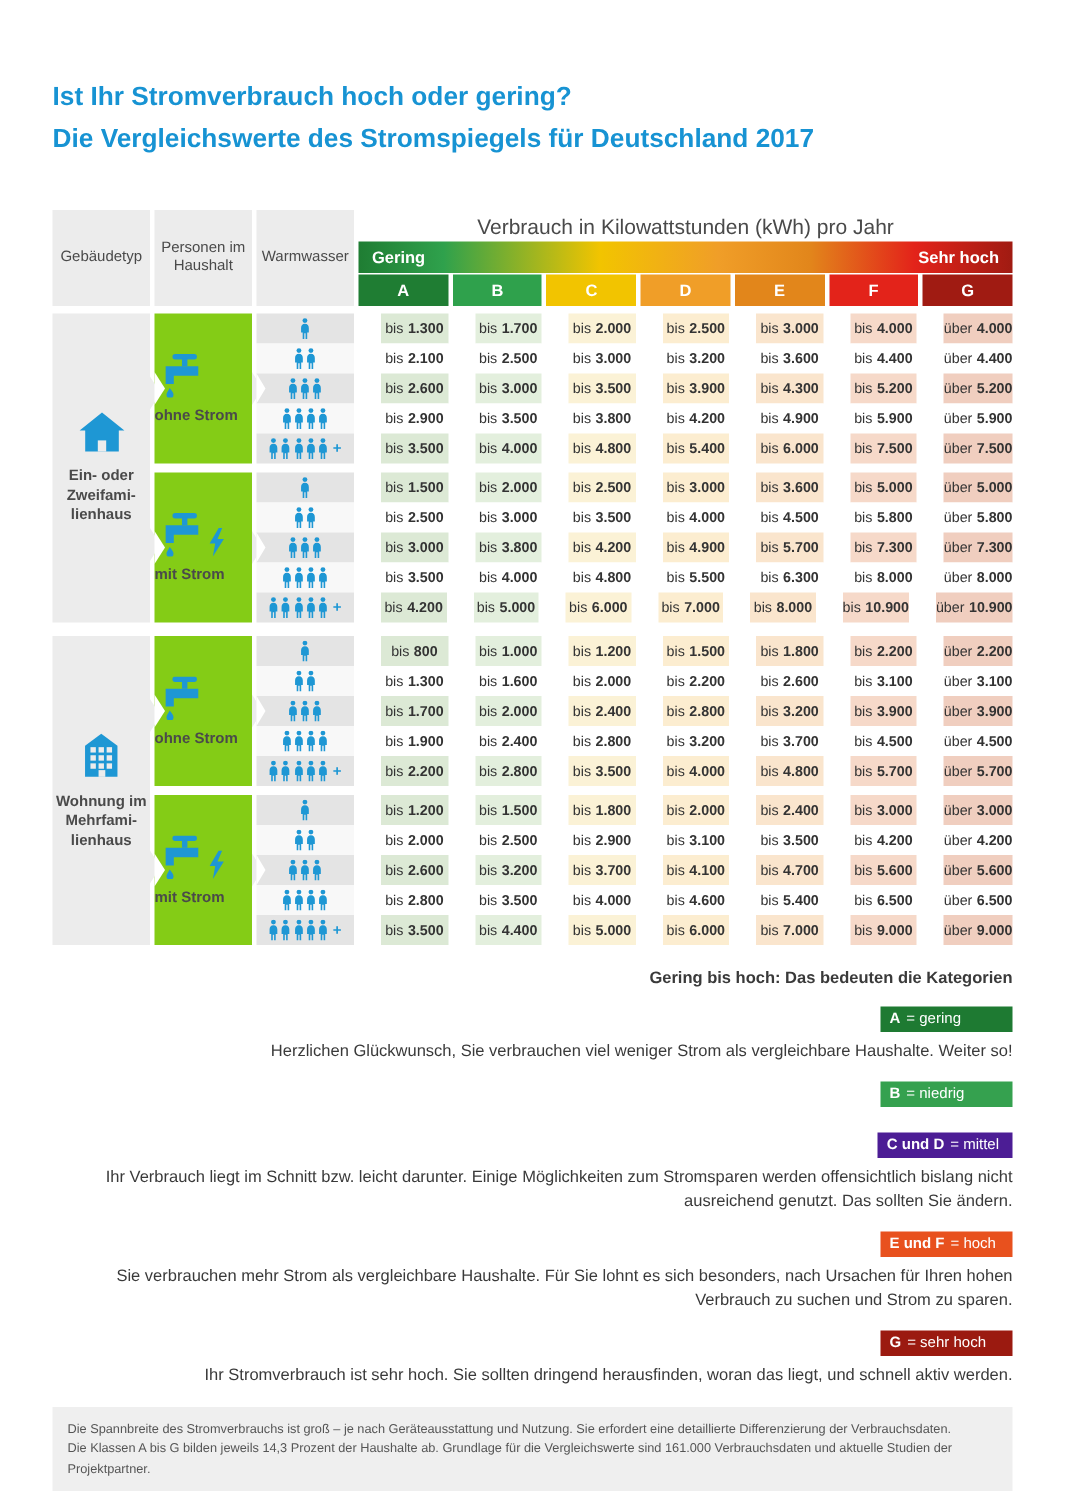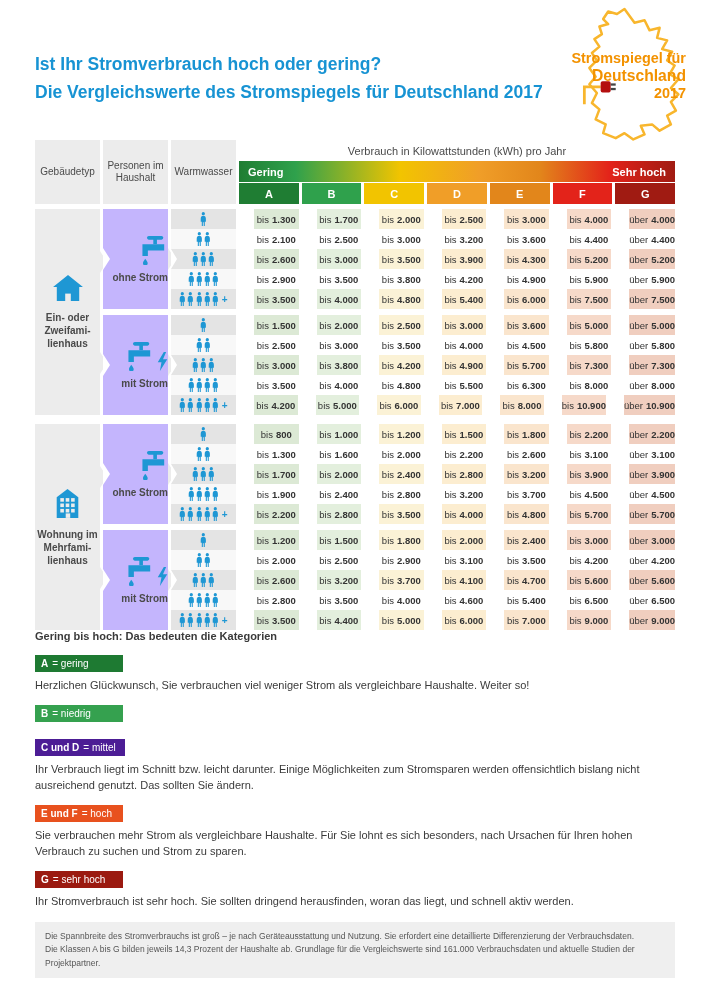--- a/index.html
+++ b/index.html
@@ -14,39 +14,39 @@
   .title-line{margin:0;font-size:17.5px;font-weight:bold;color:#1793d3;line-height:28px;}
   .logo{position:absolute;top:4px;right:16px;width:130px;height:148px;}
   .logo svg{display:block;}
   .logo text{font-family:"Liberation Sans","DejaVu Sans",sans-serif;font-weight:bold;fill:#f39200;}
 
   
   .thead{display:flex;gap:3px;margin-top:34px;}
   .hbox{width:65px;flex:0 0 65px;background:#ececec;display:flex;align-items:center;justify-content:center;
         text-align:center;font-size:10px;color:#4a4a4a;height:64px;line-height:12px;padding:0 3px;box-sizing:border-box;}
   .hcons{flex:1;display:flex;flex-direction:column;}
-  .hcons-title{height:21px;font-size:11px;color:#4a4a4a;display:flex;align-items:center;justify-content:center;}
+  .hcons-title{height:21px;font-size:14px;color:#4a4a4a;display:flex;align-items:center;justify-content:center;}
   .grad{height:21px;display:flex;align-items:center;justify-content:space-between;
         color:#fff;font-weight:bold;font-size:11px;padding:0 9px;box-sizing:border-box;}
   .cat-row{display:flex;gap:3px;margin-top:1px;height:21px;}
   .cat{flex:1;color:#fff;font-weight:bold;font-size:11px;display:flex;align-items:center;justify-content:center;}
 
   
   .building-section{display:flex;gap:3px;margin-top:5px;}
   .building-section + .building-section{margin-top:9px;}
   .bbox{width:65px;flex:0 0 65px;background:#ececec;display:flex;flex-direction:column;align-items:center;
         justify-content:center;gap:9px;position:relative;}
   .blabel{font-size:10px;font-weight:bold;color:#4a4a4a;text-align:center;line-height:13px;}
   .bbox::before,.bbox::after{content:"";position:absolute;right:-7px;z-index:2;
         border-top:11px solid transparent;border-bottom:11px solid transparent;border-left:7px solid #ececec;}
   .bbox::before{top:calc(25% - 10px);}
   .bbox::after{top:calc(75% - 12px);}
   .bgroups{flex:1;display:flex;flex-direction:column;gap:6px;}
   .group{display:flex;gap:3px;position:relative;}
-  .wbox{width:65px;flex:0 0 65px;background:#c4b5fd;display:flex;flex-direction:column;align-items:flex-end;
+  .wbox{width:65px;flex:0 0 65px;background:#84cc16;display:flex;flex-direction:column;align-items:flex-start;
         justify-content:center;gap:7px;position:relative;}
   .wbox::before{content:"";position:absolute;left:0;top:50%;margin-top:-11px;z-index:3;
         border-top:11px solid transparent;border-bottom:11px solid transparent;border-left:7px solid #fff;}
   .wbox::after{content:"";position:absolute;right:-7px;top:50%;margin-top:-11px;z-index:2;
         border-top:11px solid transparent;border-bottom:11px solid transparent;border-left:7px solid #ececec;}
   .wicon{display:flex;align-items:flex-end;gap:3px;}
   .wlabel{font-size:10px;font-weight:bold;color:#4a4a4a;}
   .rows{flex:1;display:flex;flex-direction:column;}
   .trow{display:flex;gap:18px;height:20px;flex:0 0 20px;}
   .pcell{width:65px;flex:0 0 65px;display:flex;align-items:center;justify-content:center;gap:1.5px;
@@ -54,58 +54,41 @@
   .trow.tint .pcell{background:#e4e4e4;}
   .pcell.notch::before{content:"";position:absolute;left:0;top:0;z-index:3;
         border-top:10px solid transparent;border-bottom:10px solid transparent;border-left:6px solid #fff;}
   .pcell svg{display:block;}
   .plus{color:#1e97d4;font-weight:bold;font-size:10px;margin-left:2px;}
   .vcell{flex:1;display:flex;align-items:center;justify-content:center;column-gap:3px;
          font-size:9.5px;color:#333;background:#fff;}
   .vcell b{font-weight:bold;}
 
   
-  .legend{margin-top:0;}
+  .legend{margin-top:16px;text-align:right;}
   .legend-heading{margin:0 0 11px 0;font-size:11px;font-weight:bold;color:#3a3a3a;}
   .litem{margin-bottom:9px;}
   .badge{display:inline-flex;gap:4px;min-width:88px;padding:3px 9px 3px 6px;color:#fff;font-size:10px;
          margin-bottom:6px;box-sizing:border-box;}
   .badge .bb{font-weight:bold;}
   .ltext{font-size:11px;line-height:1.45;color:#3a3a3a;}
 
   
   .footnote{margin-top:12px;background:#efefef;padding:8px 10px;font-size:8.5px;color:#555;line-height:1.6;}
 </style>
 </head>
 <body>
 
 <div class="page">
 
   <div class="titles">
     <h1 class="title-line">Ist Ihr Stromverbrauch hoch oder gering?</h1>
     <h1 class="title-line">Die Vergleichswerte des Stromspiegels für Deutschland 2017</h1>
   </div>
 
-  <div class="logo">
-    <svg width="126" height="148" viewBox="0 0 100 118">
-      <path d="M48,4 L42,8 L35,6 L31,12 L35,16 L28,18 L30,24 L24,28 L28,34 L22,39 L26,45 L20,51 L25,58 L20,64
-               L26,71 L22,79 L28,84 L25,92 L33,96 L31,103 L41,107 L48,103 L55,108 L64,104 L61,97 L70,96 L76,101
-               L85,96 L82,89 L89,85 L85,78 L91,72 L85,67 L91,60 L84,56 L88,49 L82,45 L86,38 L78,36 L82,29 L74,27
-               L76,19 L68,21 L64,13 L56,15 Z" fill="none" stroke="#f8b62d" stroke-width="2" stroke-linejoin="round"></path>
-      <path d="M16,80 L16,66 L29,66" fill="none" stroke="#f8b62d" stroke-width="2.2"></path>
-      <g>
-        <rect x="29" y="61.5" width="8" height="9" rx="1.5" fill="#b40f0f"></rect>
-        <rect x="37" y="63.3" width="4" height="1.8" fill="#444444"></rect>
-        <rect x="37" y="66.9" width="4" height="1.8" fill="#444444"></rect>
-      </g>
-      <text x="97" y="47" text-anchor="end" font-size="11.5">Stromspiegel für</text>
-      <text x="97" y="61" text-anchor="end" font-size="12.5">Deutschland</text>
-      <text x="97" y="75" text-anchor="end" font-size="11.5">2017</text>
-    </svg>
-  </div>
 
   <div class="thead">
     <div class="hbox">Gebäudetyp</div>
     <div class="hbox">Personen im Haushalt</div>
     <div class="hbox">Warmwasser</div>
     <div class="hcons">
       <div class="hcons-title">Verbrauch in Kilowattstunden (kWh) pro Jahr</div>
       <div class="grad" id="grad-bar" style="background: linear-gradient(90deg, rgb(31, 125, 51) 0%, rgb(47, 161, 76) 13%, rgb(242, 196, 0) 37%, rgb(240, 158, 40) 55%, rgb(226, 134, 27) 69%, rgb(227, 35, 26) 85%, rgb(160, 27, 18) 100%);">
         <span>Gering</span>
         <span>Sehr hoch</span>

